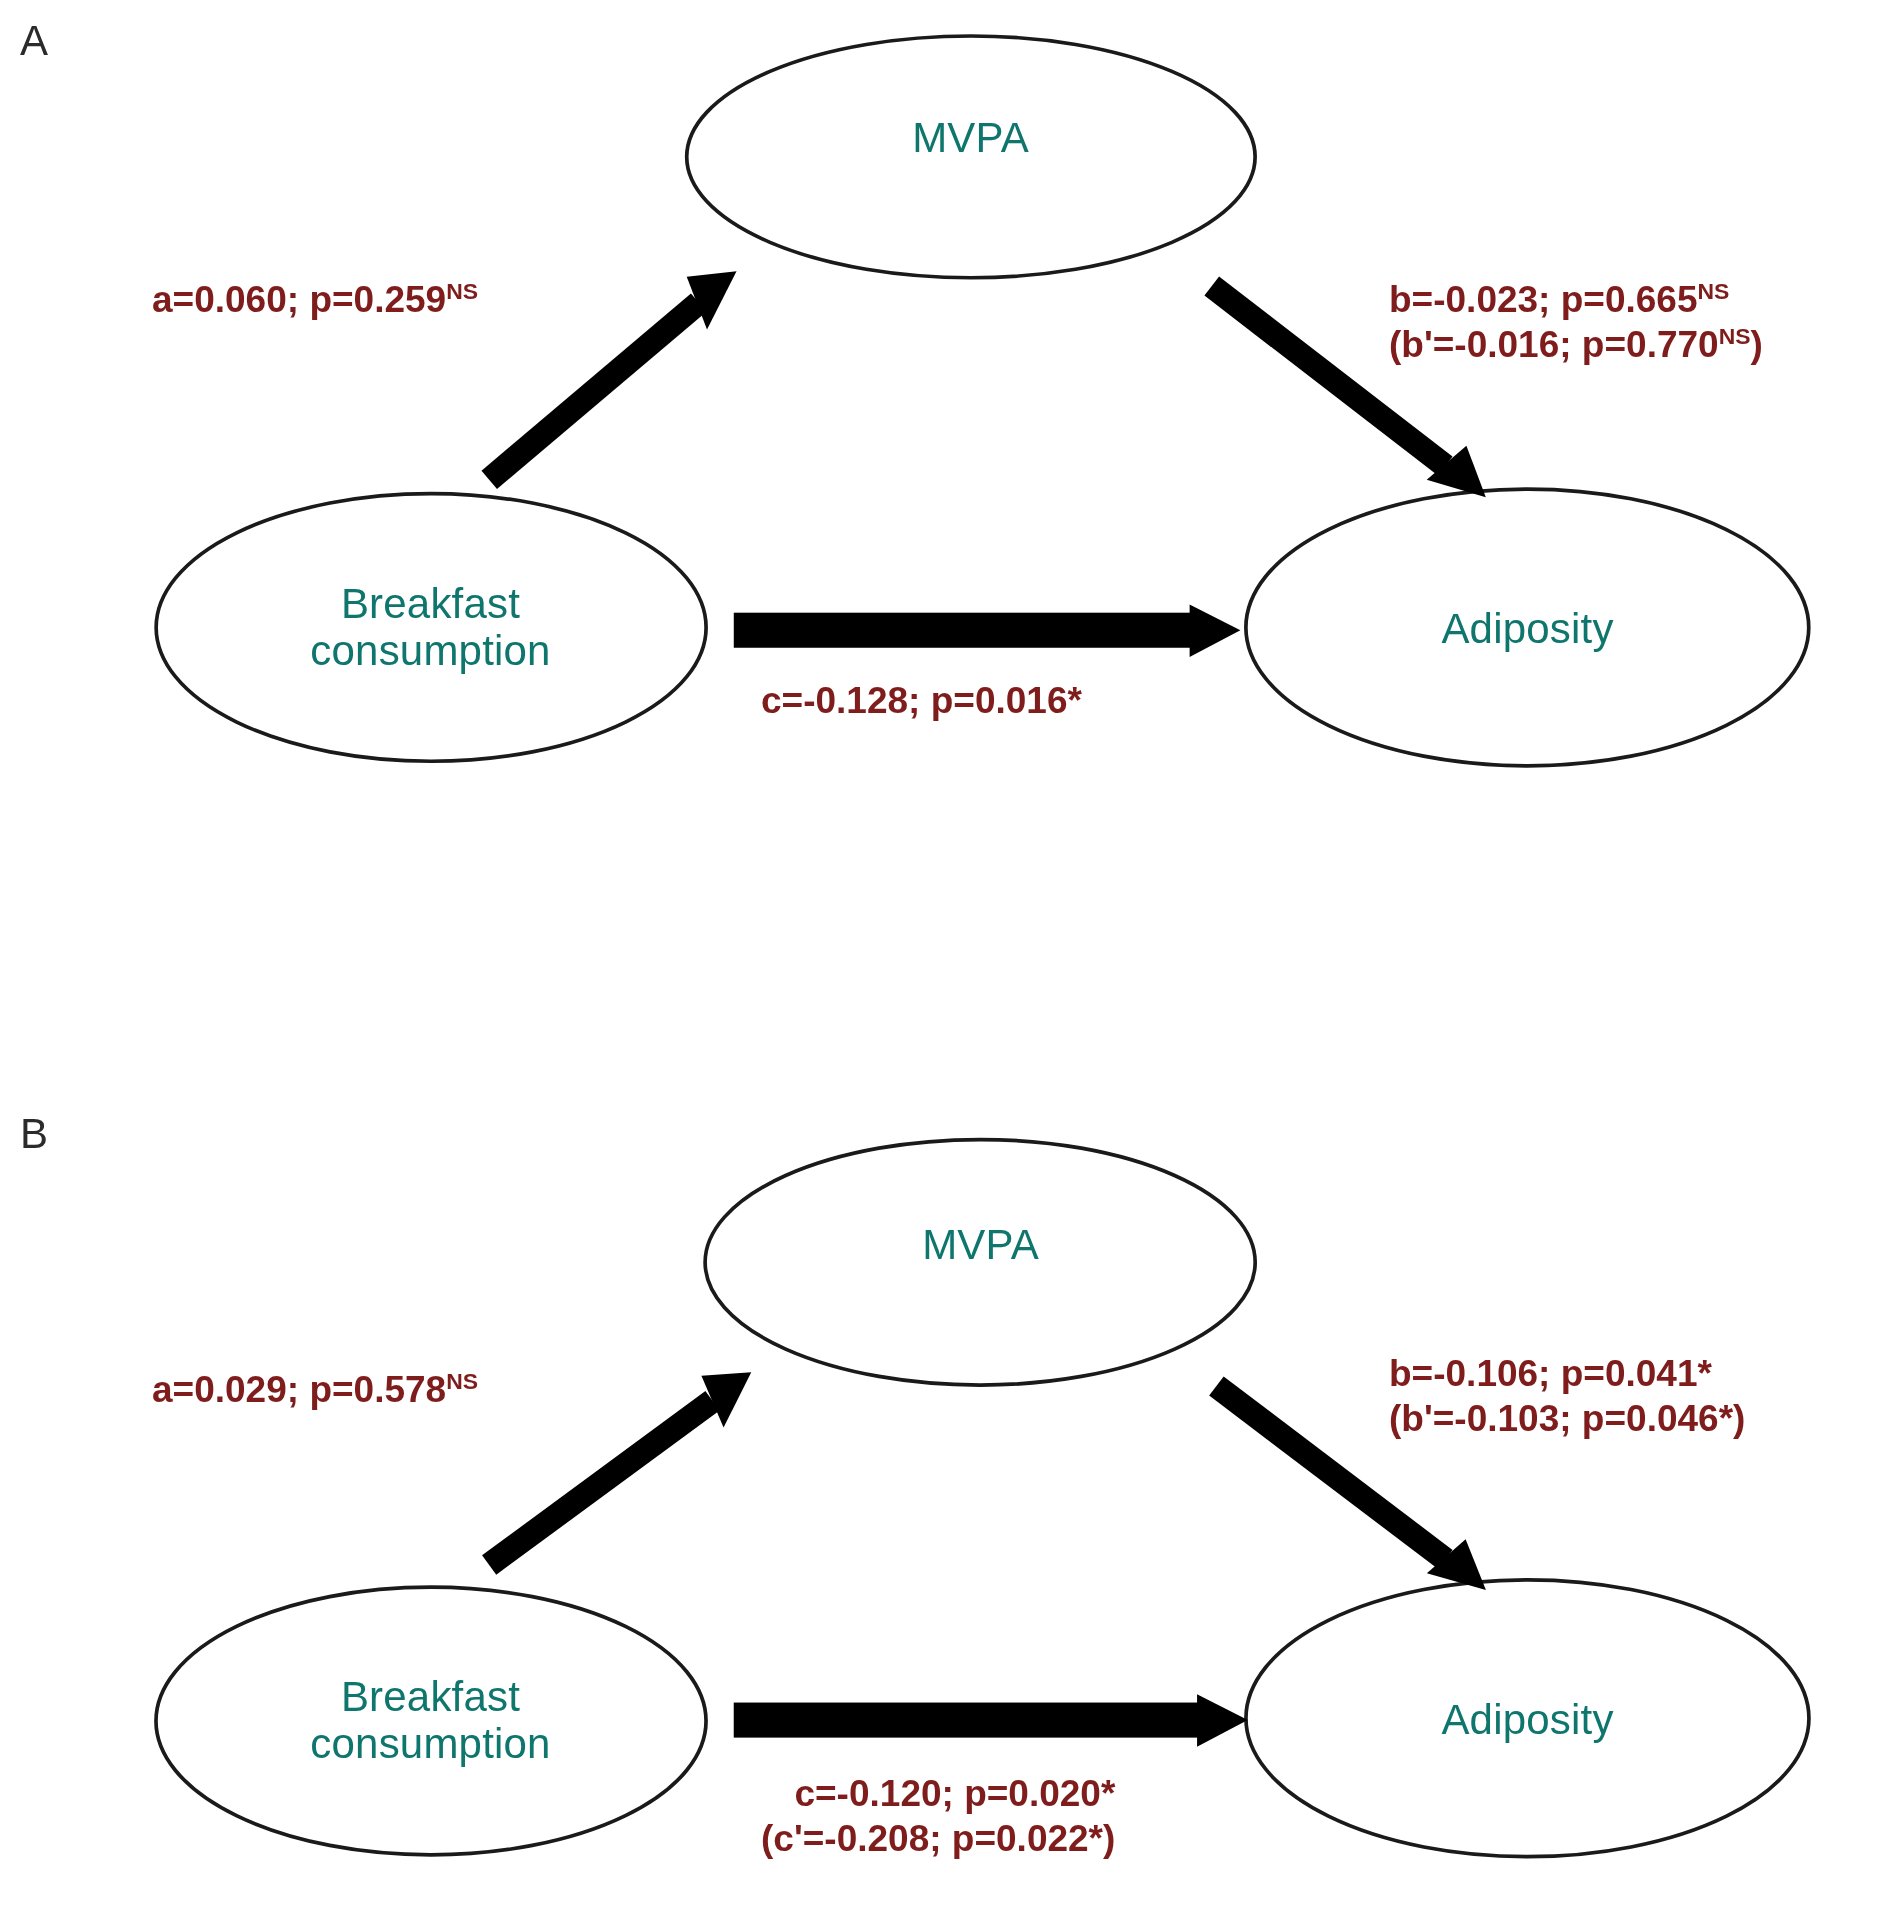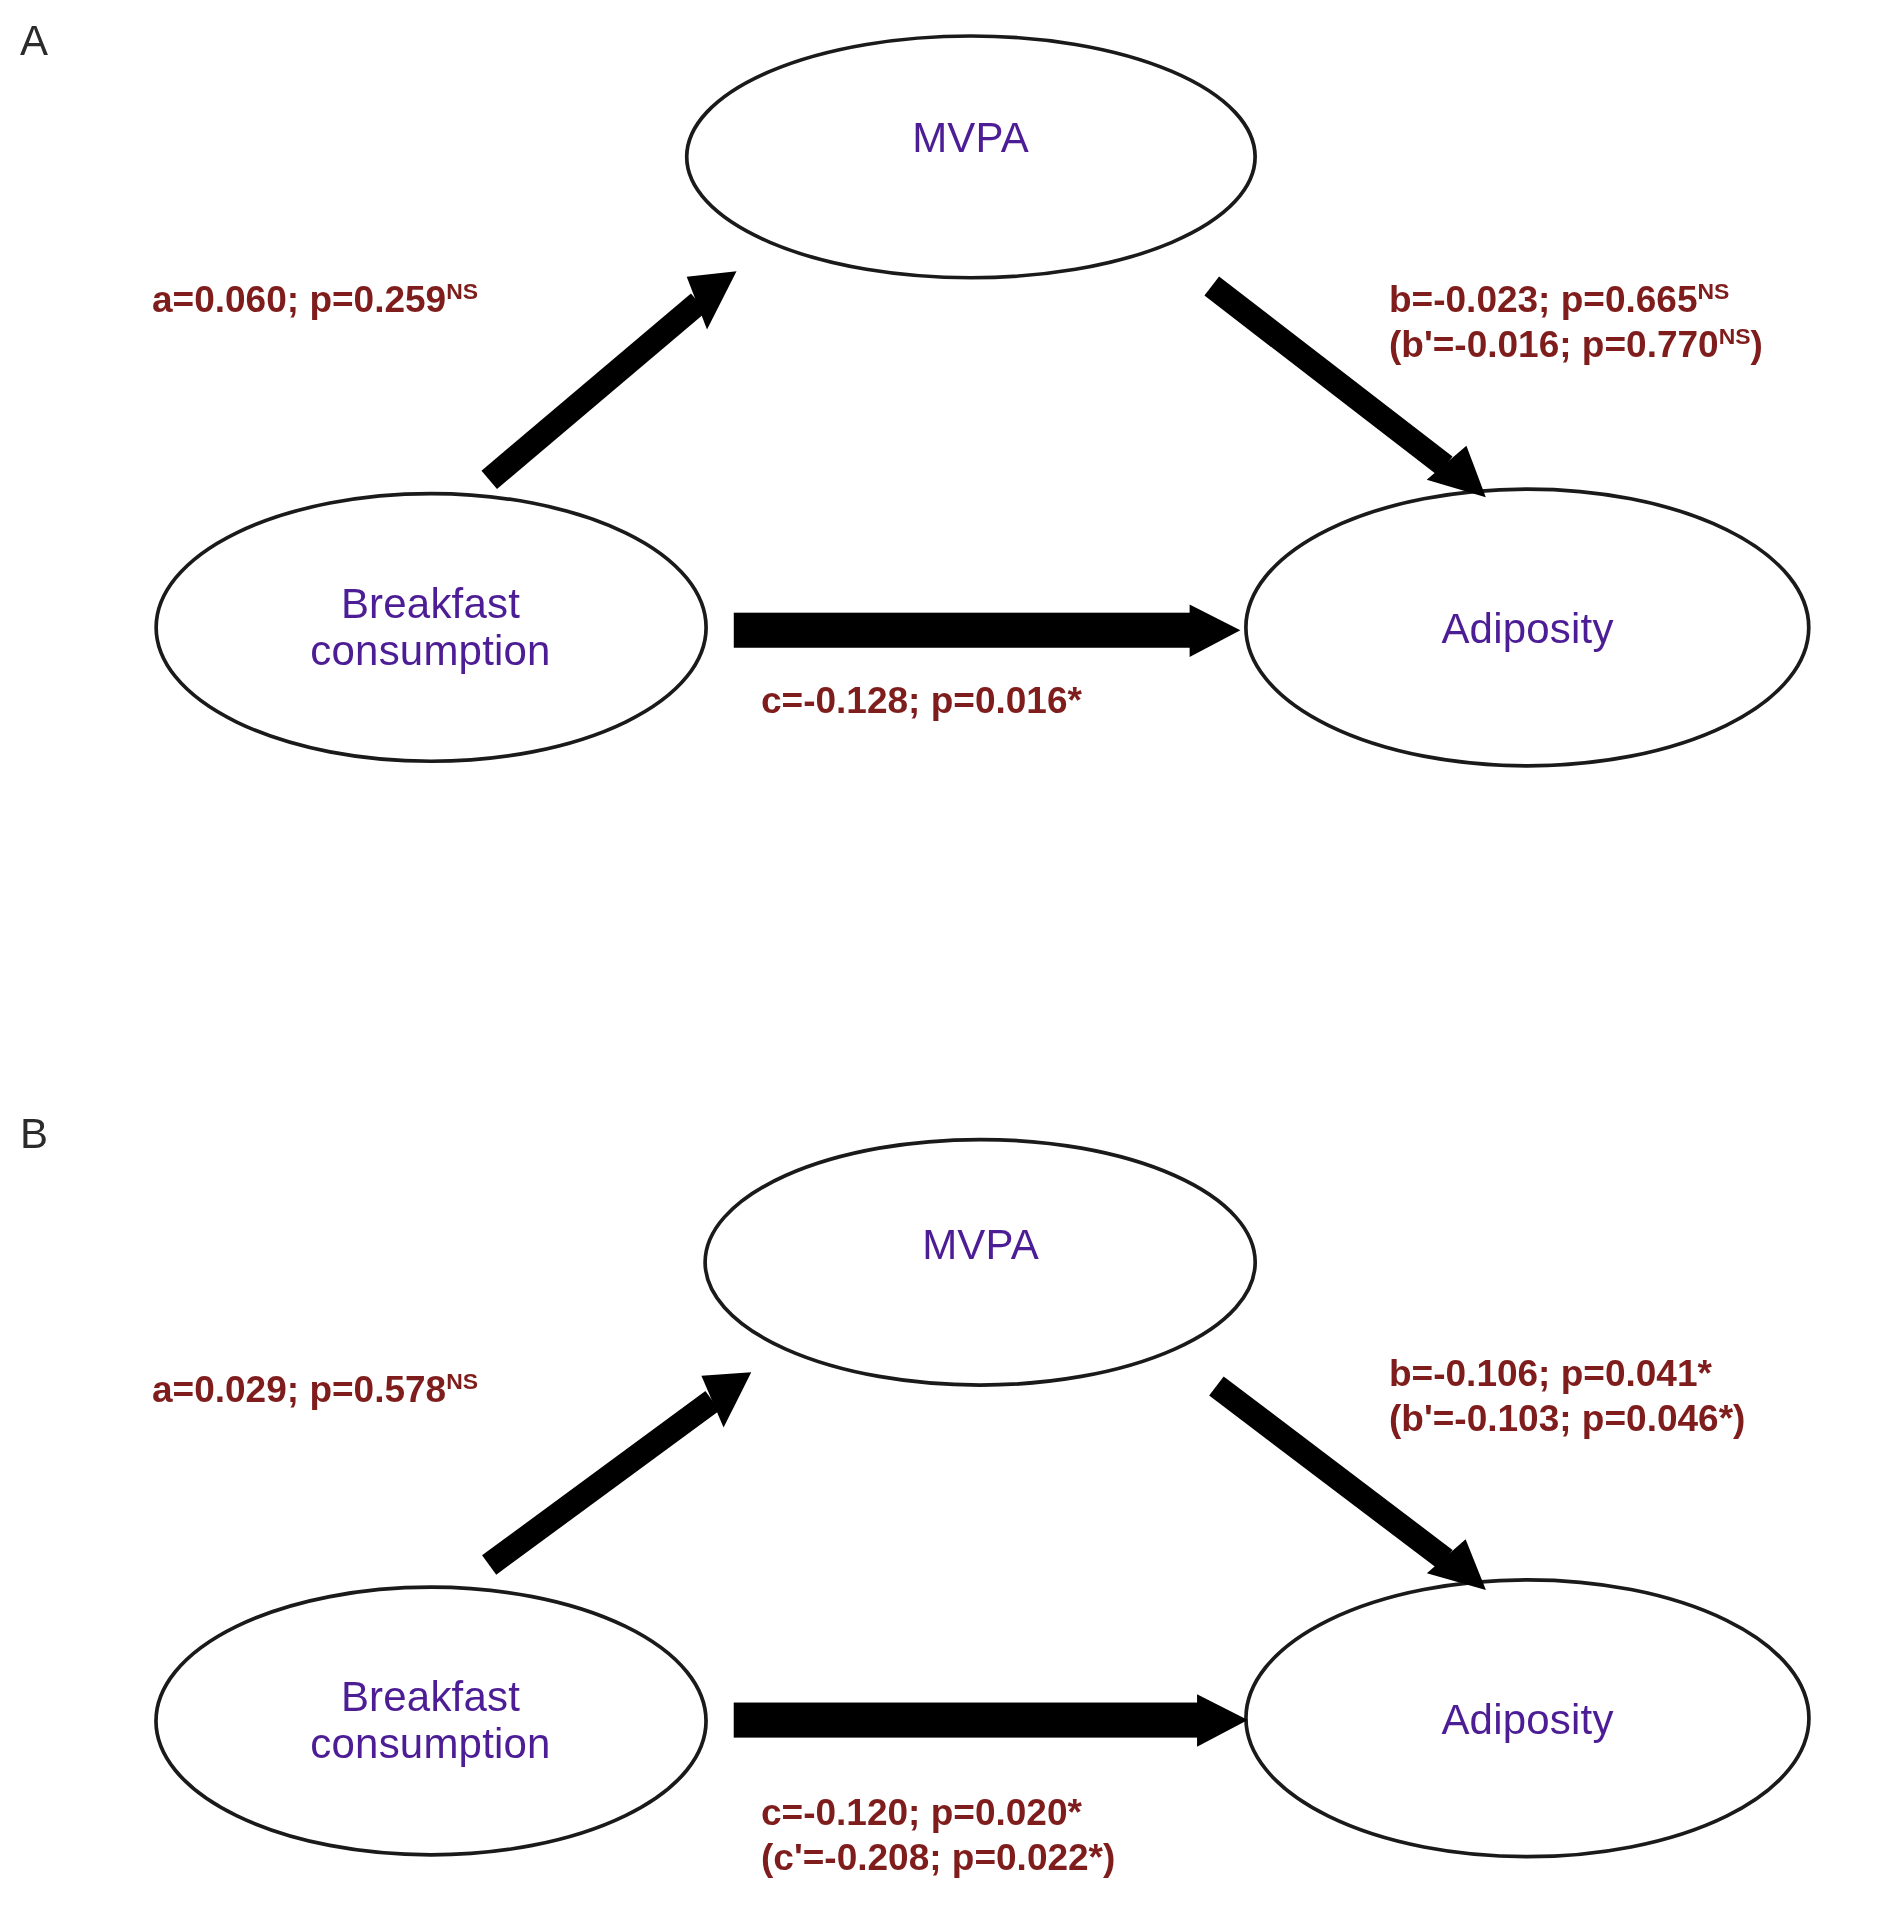--- a/index.html
+++ b/index.html
@@ -33,21 +33,21 @@
   .diagram-svg {
     position: absolute;
     left: 0;
     top: 0;
   }
   .node-label {
     position: absolute;
     text-align: center;
     font-size: 42px;
     font-weight: 400;
-    color: #4c1d95;
+    color: #0f766e;
     line-height: 1.12;
     letter-spacing: 0.2px;
     white-space: pre-line;
   }
   .path-label {
     position: absolute;
     font-size: 37px;
     color: #7f1d1d;
     line-height: 1.22;
     white-space: nowrap;
@@ -154,20 +154,20 @@
 
     <div class="path-label" style="left:152px; top:269px;">
       <span class="ln1"><span>a=0.029; p=0.578</span><sup>NS</sup></span>
     </div>
 
     <div class="path-label" style="left:1389px; top:253px;">
       <span class="ln1"><span>b=-0.106; p=0.041*</span><sup></sup></span>
       <span class="ln2">(b'=-0.103; p=0.046*)</span>
     </div>
 
-    <div class="path-label" style="left:761px; top:692px;">
+    <div class="path-label" style="left:761px; top:673px;text-align:right;">
       <span class="ln1">c=-0.120; p=0.020*</span>
       <span class="ln2">(c'=-0.208; p=0.022*)</span>
     </div>
   </div>
 
 </div>
 
 
 </body></html>

